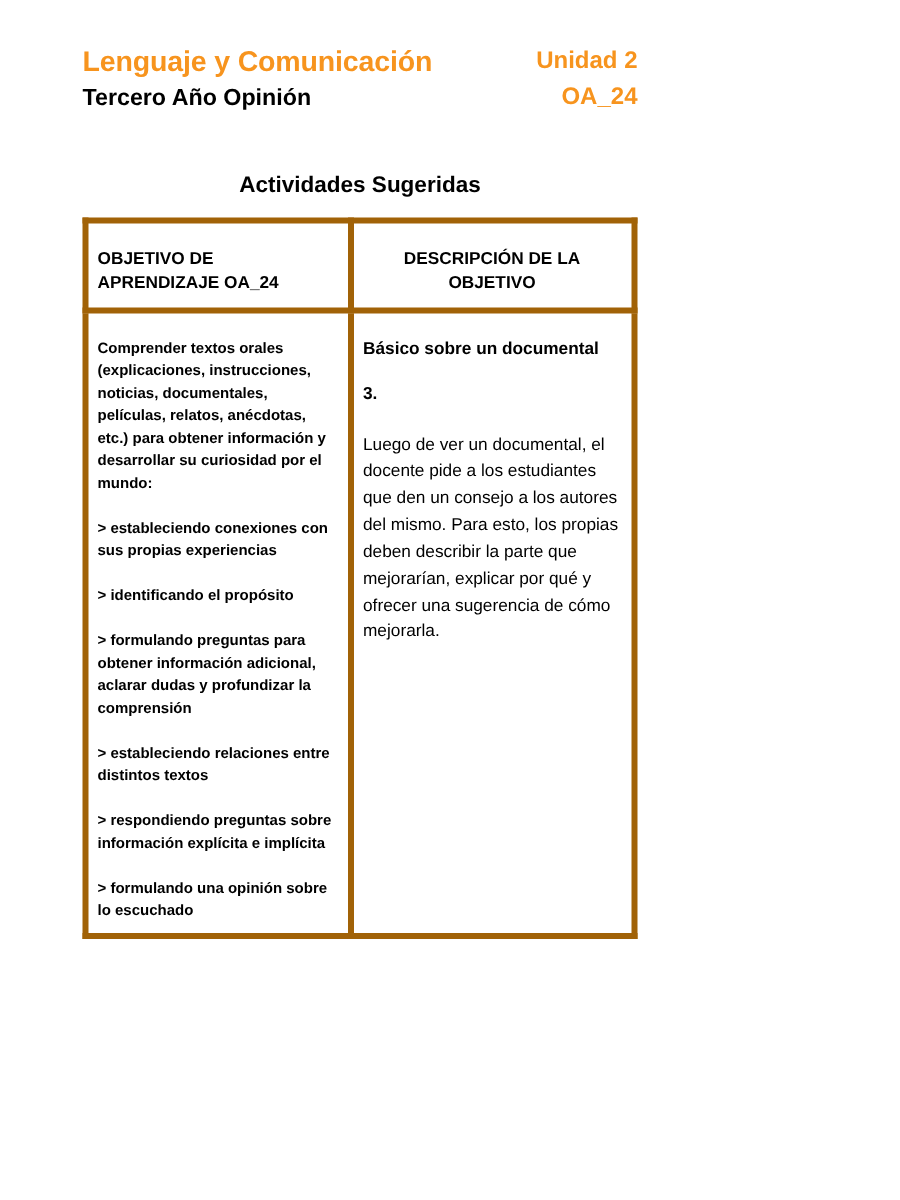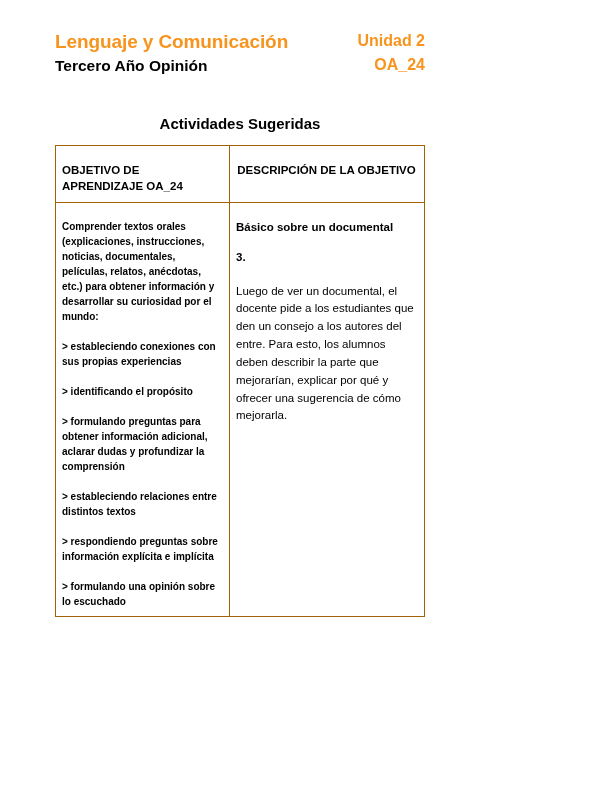--- a/index.html
+++ b/index.html
@@ -70,21 +70,21 @@
     margin-top: 38px;
     margin-bottom: 13px;
   }
   table.activity-table {
     width: 100%;
     border-collapse: collapse;
     table-layout: fixed;
   }
   table.activity-table td,
   table.activity-table th {
-    border: 1px solid #a16207;
+    border: 4px solid #a16207;
     vertical-align: top;
     padding: 16px 7px 7px 6px;
   }
   th.col-objective {
     width: 160px;
     text-align: left;
     font-size: 11.5px;
     font-weight: bold;
     line-height: 1.45;
   }
@@ -158,19 +158,19 @@
           <p>&gt; estableciendo conexiones con sus propias experiencias</p>
           <p>&gt; identificando el propósito</p>
           <p>&gt; formulando preguntas para obtener información adicional, aclarar dudas y profundizar la comprensión</p>
           <p>&gt; estableciendo relaciones entre distintos textos</p>
           <p>&gt; respondiendo preguntas sobre información explícita e implícita</p>
           <p>&gt; formulando una opinión sobre lo escuchado</p>
         </td>
         <td class="description-cell">
           <p class="activity-title">Básico sobre un documental</p>
           <p class="activity-number">3.</p>
-          <p class="activity-body">Luego de ver un documental, el docente pide a los estudiantes que den un consejo a los autores del entre. Para esto, los alumnos deben describir la parte que mejorarían, explicar por qué y ofrecer una sugerencia de cómo mejorarla.</p>
+          <p class="activity-body">Luego de ver un documental, el docente pide a los estudiantes que den un consejo a los autores del mismo. Para esto, los propias deben describir la parte que mejorarían, explicar por qué y ofrecer una sugerencia de cómo mejorarla.</p>
         </td>
       </tr>
     </tbody>
   </table>
 
 </div>
 
 </body></html>

